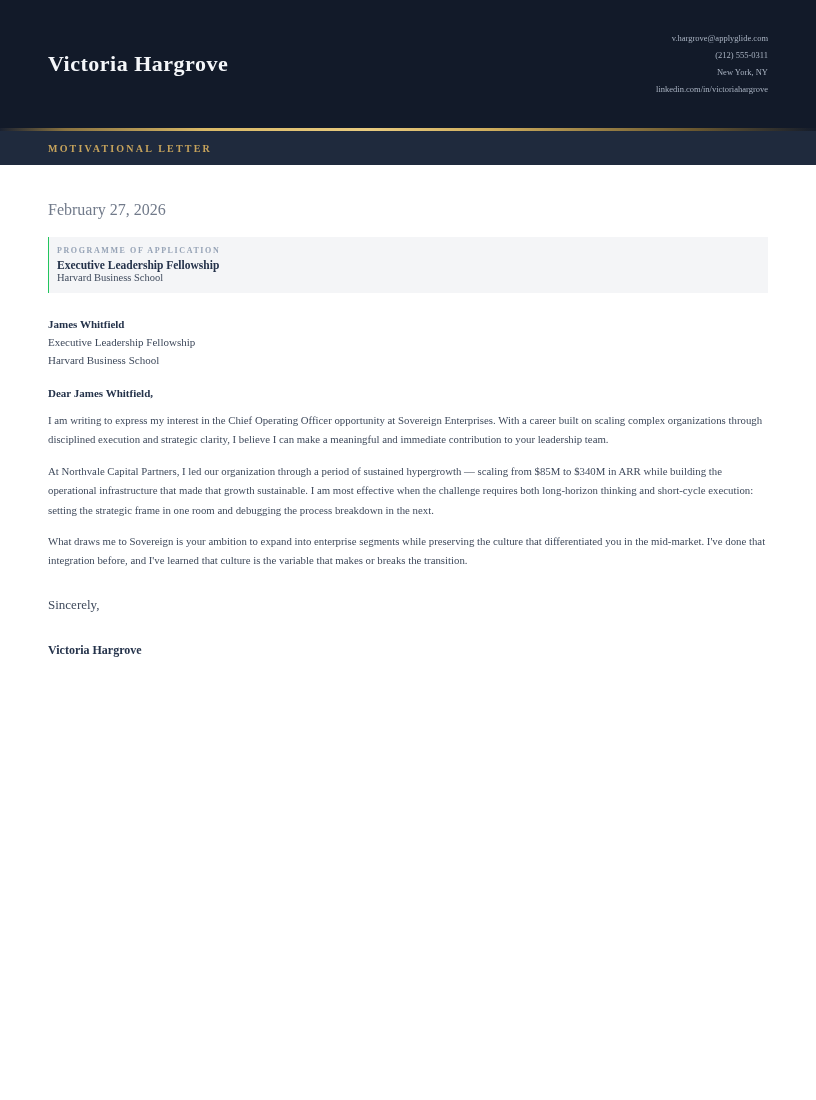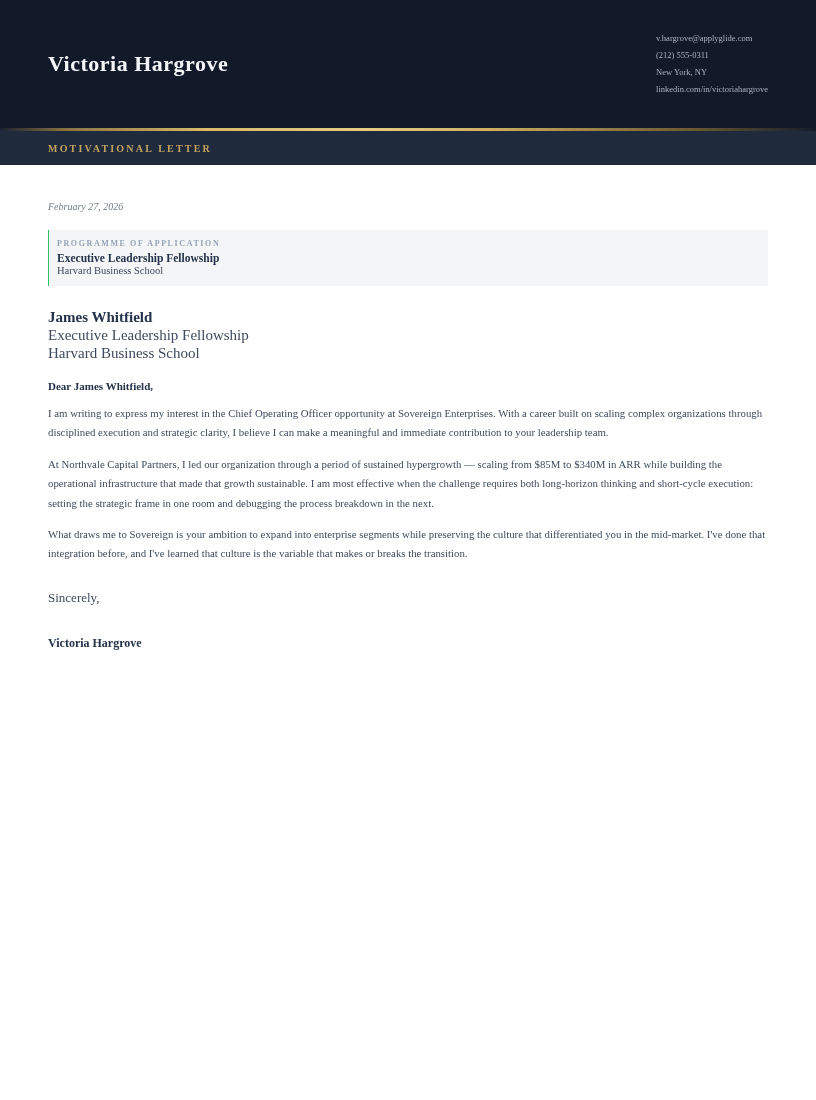--- a/index.html
+++ b/index.html
@@ -26,20 +26,21 @@
     justify-content: space-between;
     padding: 0 48px;
   }
   .header-name {
     color: #f4f6f9;
     font-size: 22px;
     font-weight: bold;
     letter-spacing: 0.5px;
   }
   .contact {
+    text-align: right;
     color: #a9b3c2;
     font-size: 8.5px;
     line-height: 17px;
   }
   
   .gold-divider {
     height: 3px;
     background: linear-gradient(90deg,
       #1a2130 0%,
       #8a7340 8%,
@@ -63,23 +64,22 @@
     font-weight: bold;
     letter-spacing: 2.2px;
   }
   
   .content {
     padding: 36px 48px 0 48px;
     color: #3f4a5c;
     font-size: 10.8px;
   }
   .date {
-    font-style: italic;
     color: #717a8a;
-    font-size: 10px;
+    font-size: 16px;
   }
   .programme-box {
     margin-top: 18px;
     background: #f4f5f7;
     border-left: 1px solid #22c55e;
     padding: 9px 14px 10px 8px;
   }
   .prog-label {
     color: #96a3b6;
     font-size: 8px;
@@ -93,21 +93,21 @@
     font-weight: bold;
   }
   .prog-inst {
     margin-top: 1px;
     color: #3f4a5c;
     font-size: 10.5px;
   }
   .recipient {
     margin-top: 22px;
     line-height: 18px;
-    font-size: 15px;
+    font-size: 11px;
   }
   .recipient .r-name { font-weight: bold; color: #24324a; }
   .salutation {
     margin-top: 18px;
     font-weight: bold;
     color: #24324a;
     font-size: 11px;
   }
   .para {
     margin-top: 12px;

